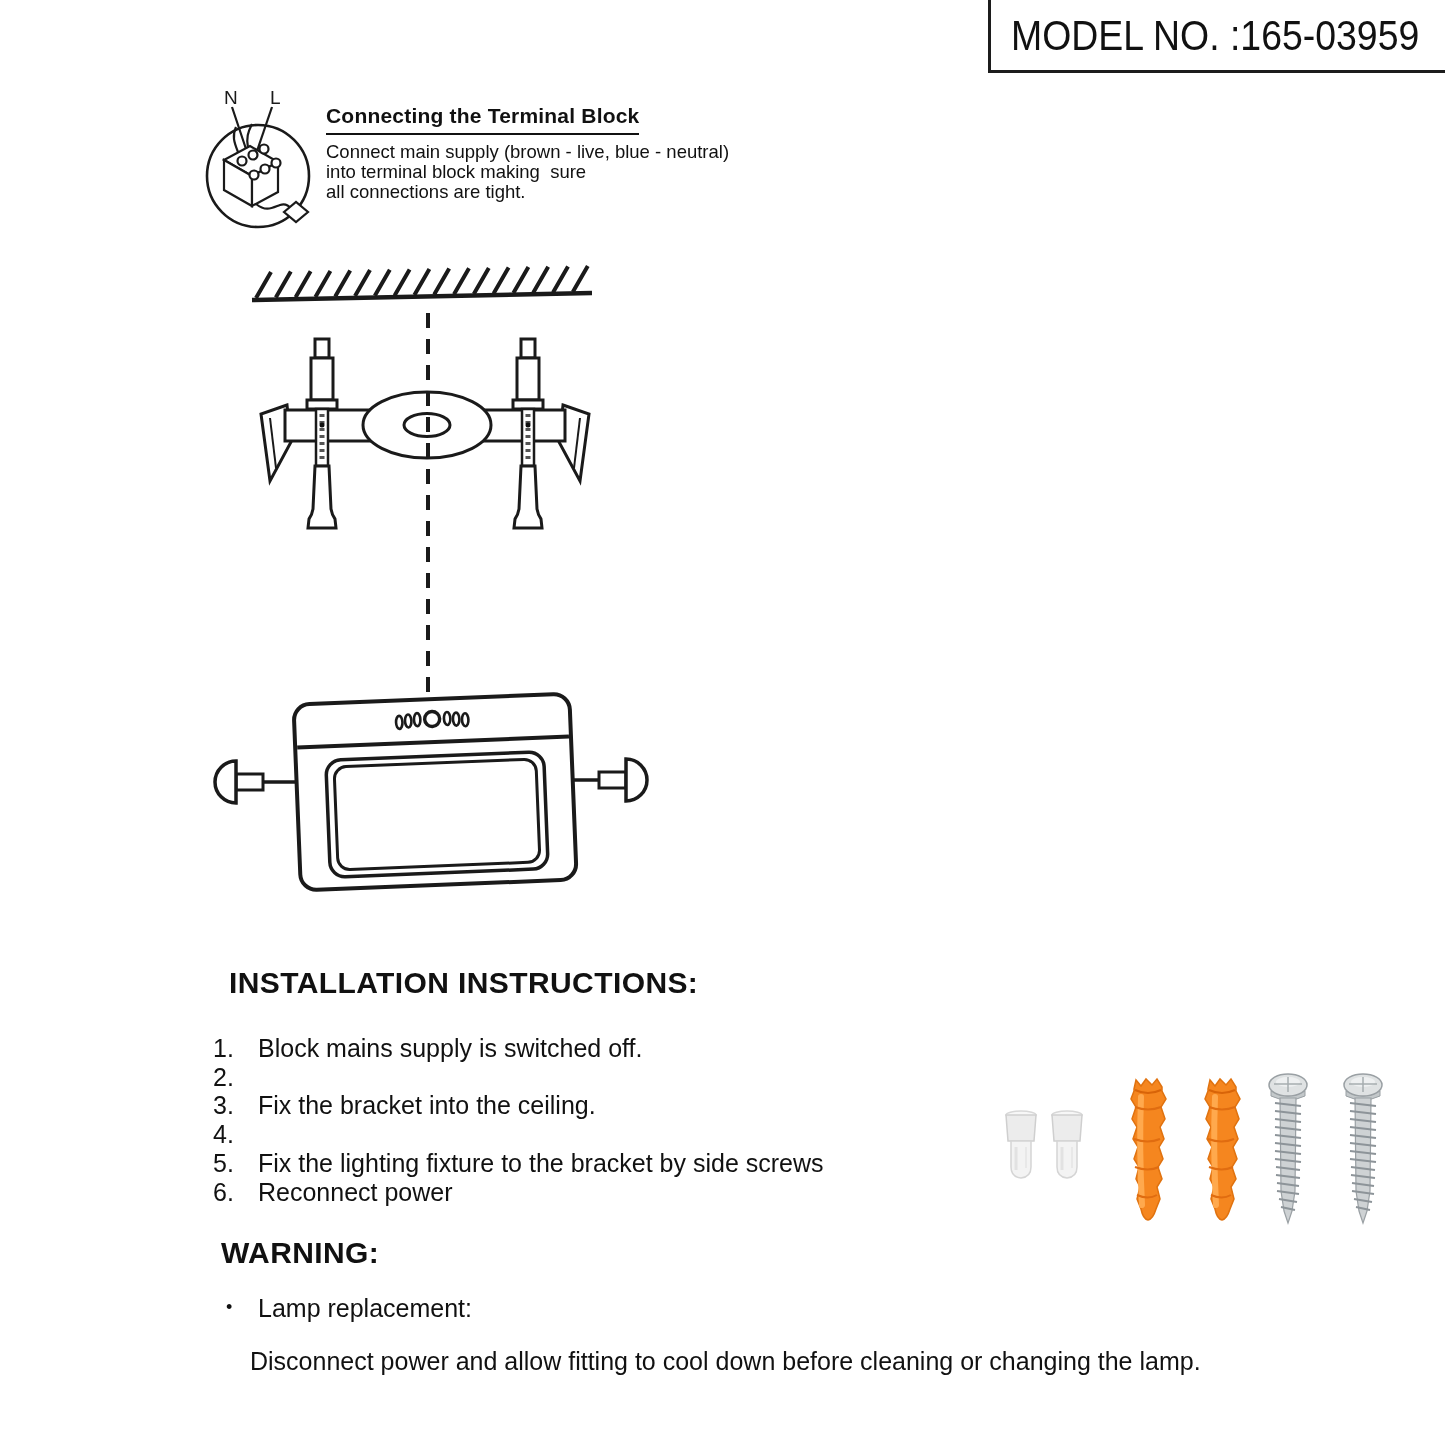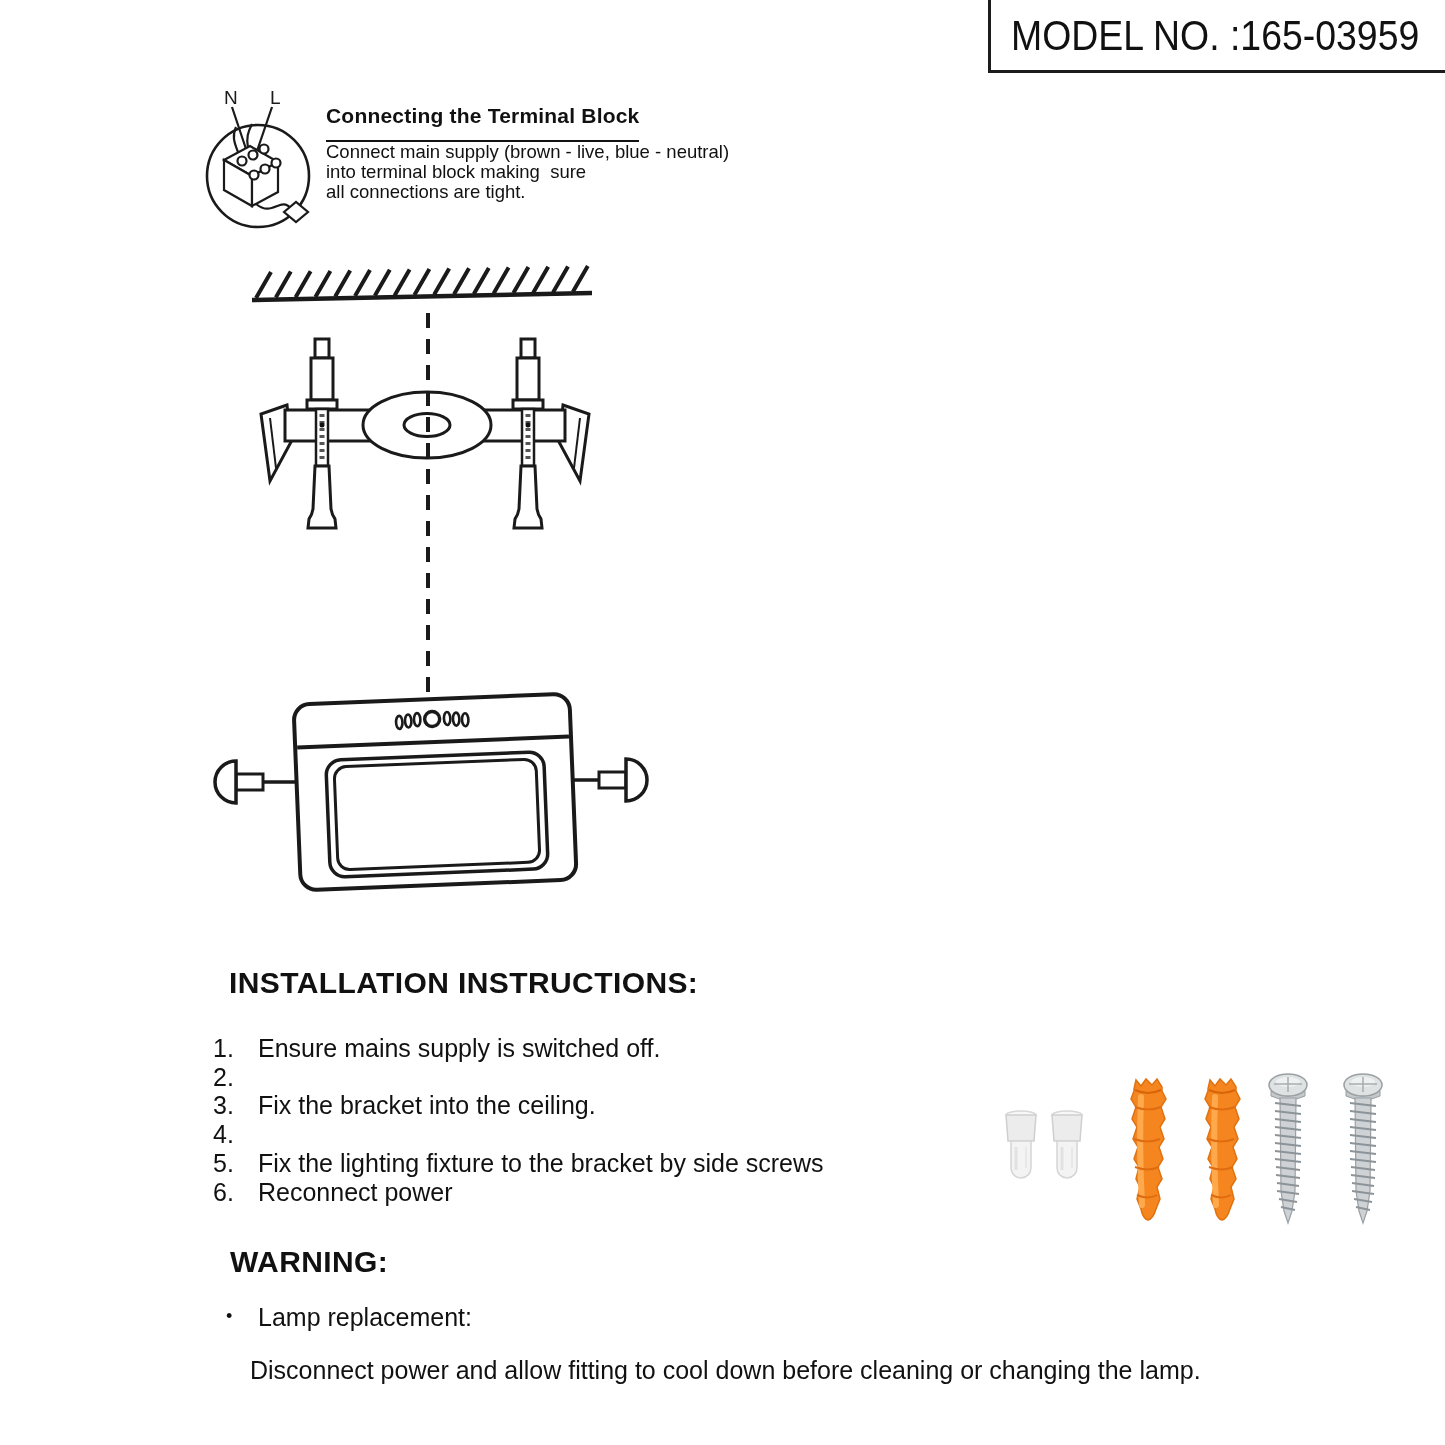--- a/index.html
+++ b/index.html
@@ -9,37 +9,37 @@
   
   .model-box{position:absolute;left:988px;top:0;width:457px;height:70px;
     border-left:3px solid #1c1c1c;border-bottom:3px solid #1c1c1c;
     display:flex;align-items:center;background:#fff;}
   .model-box .model-text{font-size:43px;font-weight:500;white-space:nowrap;
     transform:scaleX(.87);transform-origin:left center;margin-left:20px;letter-spacing:0;}
 
   
   .term-circle{position:absolute;left:196px;top:86px;}
   .term-head{position:absolute;left:326px;top:104px;font-size:21px;font-weight:bold;
-    border-bottom:2.5px solid #111;padding-bottom:12px;letter-spacing:.2px;}
+    border-bottom:2.5px solid #111;padding-bottom:5px;letter-spacing:.2px;}
   .term-body{position:absolute;left:326px;top:142px;font-size:18.5px;line-height:20px;
     white-space:pre-wrap;}
 
   
   .diagram{position:absolute;left:190px;top:255px;}
 
   
   .instructions{position:absolute;left:213px;top:950px;}
   .instructions h2{margin:16px;font-size:30px;font-weight:800;letter-spacing:.4px;}
   .steps{margin-top:34px;}
   .step{display:flex;font-size:25px;line-height:28.7px;}
   .step .num{width:45px;flex:none;}
 
   
   .warning{position:absolute;left:213px;top:1228px;}
-  .warning h2{margin:17px;font-size:30px;font-weight:800;letter-spacing:.4px;}
+  .warning h2{margin:8px;font-size:30px;font-weight:800;letter-spacing:.4px;}
   .warn-item{display:flex;margin-top:24px;font-size:25px;padding-left:13px;}
   .warn-item .bullet{width:32px;flex:none;font-size:18px;padding-top:3px;}
   .warn-detail{margin-top:24px;margin-left:37px;font-size:25px;}
 
   
   .hw{position:absolute;}
   .hw-conn-1{left:1003px;top:1104px;} .hw-conn-2{left:1049px;top:1104px;}
   .hw-plug-1{left:1126px;top:1077px;} .hw-plug-2{left:1200px;top:1077px;}
   .hw-screw-1{left:1265px;top:1071px;} .hw-screw-2{left:1340px;top:1071px;}
 
@@ -152,21 +152,21 @@
       <rect x="409" y="517" width="27" height="16" stroke-width="3"></rect>
       <path d="M436,504 A21,21 0 0 1 436,546 Z" stroke-width="3.5"></path>
     </g>
   </svg>
 
   <section class="instructions">
     <h2>INSTALLATION INSTRUCTIONS:</h2>
     <div class="steps">
       <div class="step">
         <span class="num">1.</span>
-        <span class="txt">Ensure mains supply is switched off.</span>
+        <span class="txt">Block mains supply is switched off.</span>
       </div>
       <div class="step">
         <span class="num">2.</span>
       </div>
       <div class="step">
         <span class="num">3.</span>
         <span class="txt">Fix the bracket into the ceiling.</span>
       </div>
       <div class="step">
         <span class="num">4.</span>

